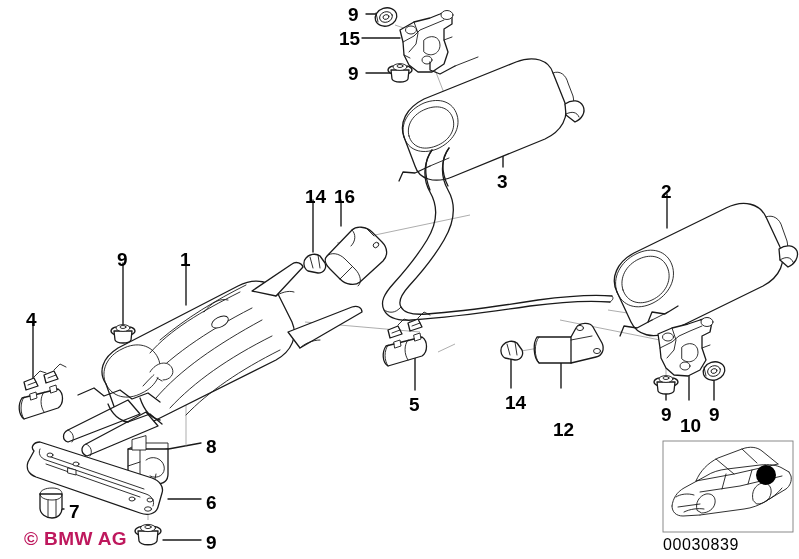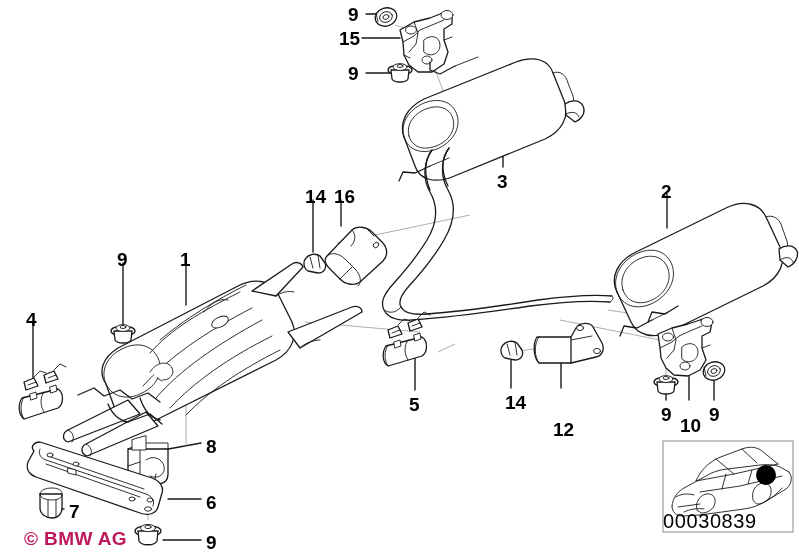--- a/index.html
+++ b/index.html
@@ -38,23 +38,23 @@
     font-family: "Liberation Sans", sans-serif;
     font-weight: bold;
     font-size: 19px;
     letter-spacing: 0.4px;
     color: #be185d;
     white-space: nowrap;
   }
   #diagram-number {
     position: absolute;
     left: 663px;
-    top: 510px;
+    top: 536px;
     font-family: "Liberation Sans", sans-serif;
-    font-size: 20px;
+    font-size: 16px;
     letter-spacing: 0.6px;
     color: #000000;
     white-space: nowrap;
   }
 </style>
 </head>
 <body>
 
 <div id="page">
 

